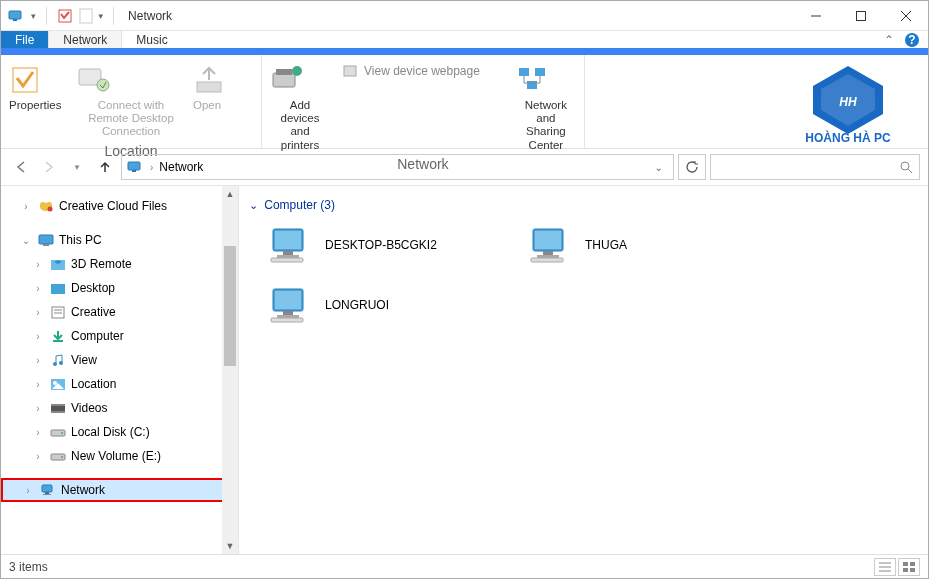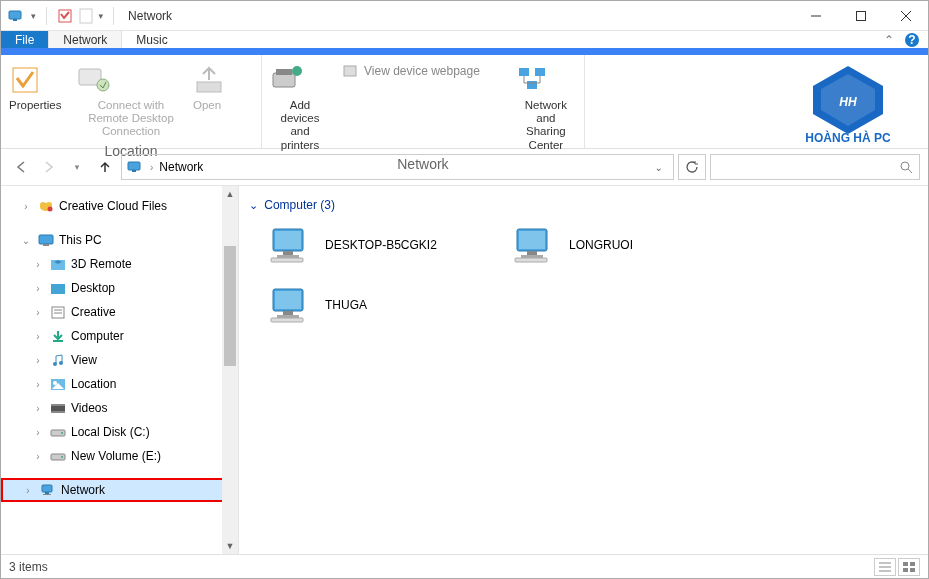--- a/index.html
+++ b/index.html
@@ -49,21 +49,21 @@
 .tree-item { display:flex; align-items:center; height:24px; padding-left: 8px; gap:4px; cursor:default; }
 .tree-item .exp { width:14px; text-align:center; color:#888; font-size:10px; }
 .tree-item .lbl { }
 .tree-item .ic { width:18px; display:flex; justify-content:center; }
 .tree-item.selected { background:#cde8ff; border:2px solid #e00; }
 .indent-1 { padding-left: 18px; }
 .indent-2 { padding-left: 30px; }
 
 .content { flex:1; padding: 12px 10px; overflow:auto; }
 .group-header { display:flex; align-items:center; gap:6px; color:#003399; font-size:13px; margin-bottom:8px; cursor:default; }
-.items-grid { display:flex; flex-wrap:wrap; gap: 10px 4px; padding-left: 20px; }
+.items-grid { display:flex; flex-wrap:wrap; gap: 10px 20px; padding-left: 20px; }
 .item-tile { width: 240px; height:50px; display:flex; align-items:center; gap:12px; cursor:default; }
 .item-tile .pc-ic { width:44px; height:40px; }
 .item-tile .name { }
 
 .statusbar { height: 24px; border-top:1px solid #e1e1e1; display:flex; align-items:center; padding: 8px 8px; font-size:11.5px; color:#444;text-align:right; }
 .statusbar .views { margin-left:auto; display:flex; gap:2px; }
 .view-btn { width:22px; height:18px; border:1px solid #ccc; display:flex; align-items:center; justify-content:center; }
 
 svg { display:block; }
 </style>
@@ -422,33 +422,33 @@
         <div class="item-tile">
           <span class="pc-ic">
             <svg width="44" height="40">
               <rect x="4" y="4" width="30" height="22" rx="2" fill="#4aa3df" stroke="#2a7ab0"></rect>
               <rect x="6" y="6" width="26" height="18" fill="#7fc4ea"></rect>
               <rect x="14" y="26" width="10" height="4" fill="#888"></rect>
               <rect x="8" y="30" width="22" height="3" fill="#aaa"></rect>
               <rect x="2" y="33" width="32" height="4" rx="1" fill="#ddd" stroke="#aaa"></rect>
             </svg>
           </span>
-          <span class="name">LONGRUOI</span>
+          <span class="name">THUGA</span>
         </div>
         <div class="item-tile">
           <span class="pc-ic">
             <svg width="44" height="40">
               <rect x="4" y="4" width="30" height="22" rx="2" fill="#4aa3df" stroke="#2a7ab0"></rect>
               <rect x="6" y="6" width="26" height="18" fill="#7fc4ea"></rect>
               <rect x="14" y="26" width="10" height="4" fill="#888"></rect>
               <rect x="8" y="30" width="22" height="3" fill="#aaa"></rect>
               <rect x="2" y="33" width="32" height="4" rx="1" fill="#ddd" stroke="#aaa"></rect>
             </svg>
           </span>
-          <span class="name">THUGA</span>
+          <span class="name">LONGRUOI</span>
         </div>
       </div>
   </div>
 </div>
 
 <div class="statusbar">
   <span>3 items</span>
   <div class="views">
     <div class="view-btn">
         <svg width="12" height="10">

